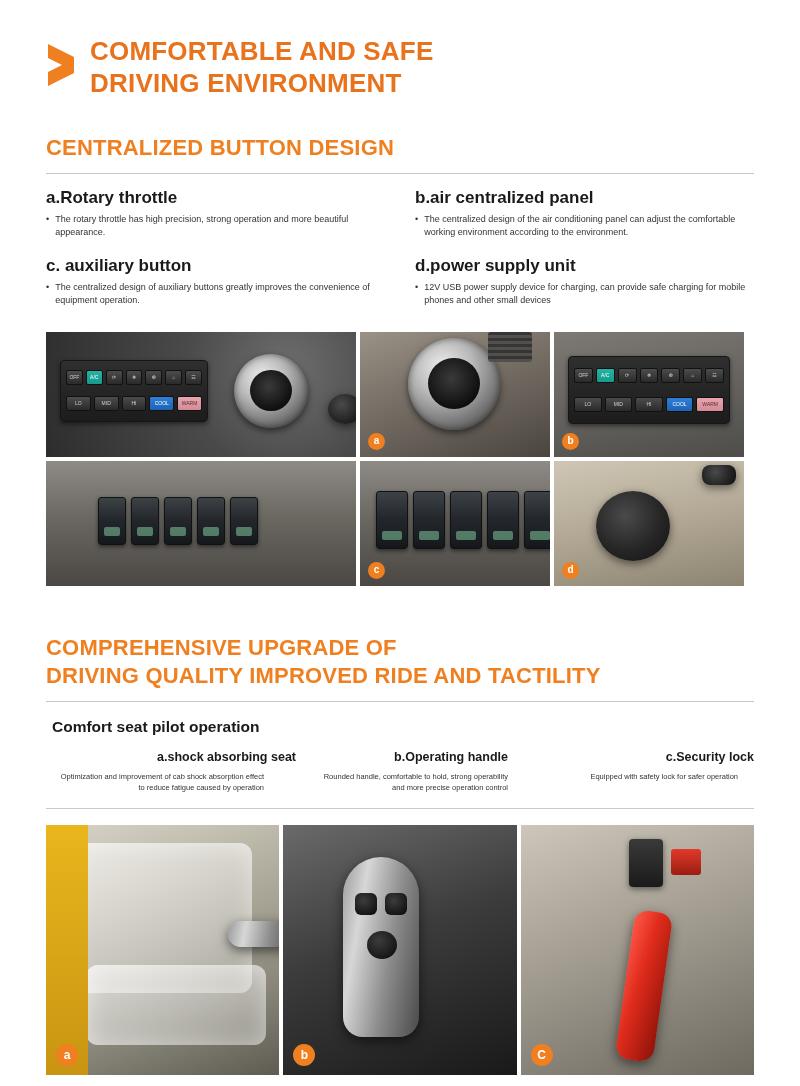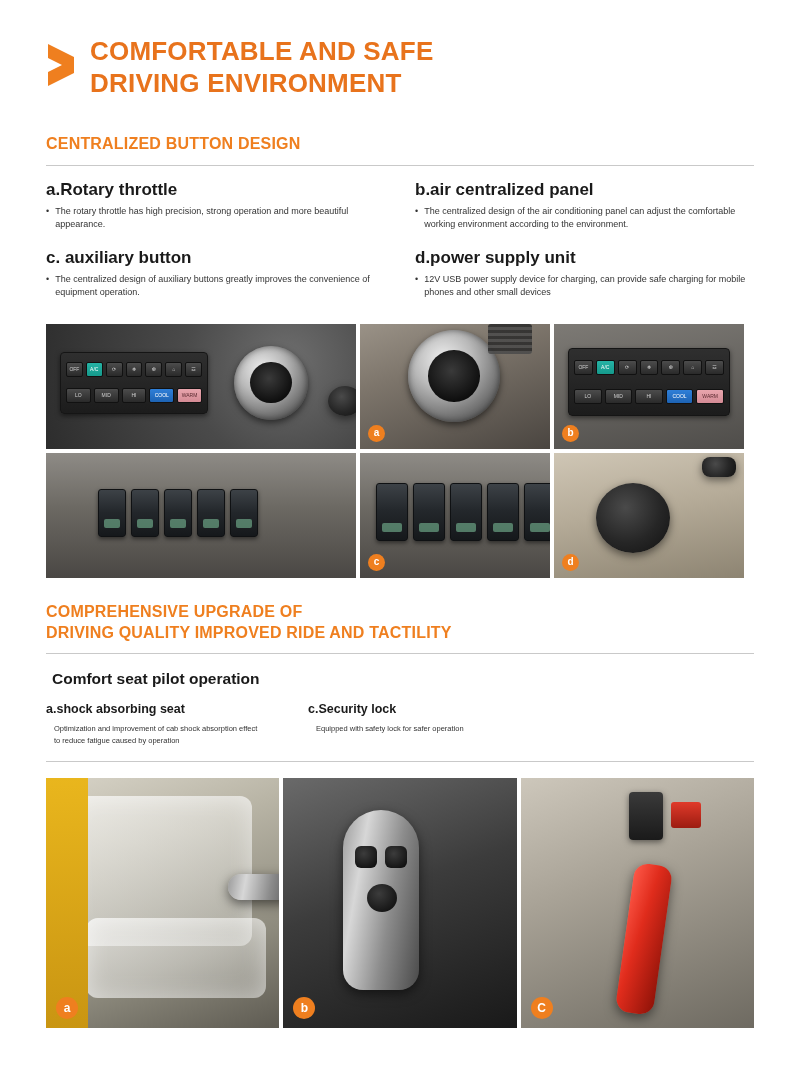--- a/index.html
+++ b/index.html
@@ -40,21 +40,21 @@
     font-weight: bold;
     color: #e8731c;
     line-height: 1.23;
     letter-spacing: 0.2px;
     text-transform: uppercase;
   }
 
   
   .section-heading {
     color: #ef7f1f;
-    font-size: 16px;
+    font-size: 22px;
     font-weight: bold;
     letter-spacing: 0.2px;
     text-transform: uppercase;
     line-height: 1.3;
   }
   .sec1-heading { margin-top: 34px; }
   .rule {
     border-bottom: 1px solid #c9c9c9;
     margin-top: 10px;
   }
@@ -119,33 +119,34 @@
   }
   .badge.big {
     width: 22px;
     height: 22px;
     font-size: 12px;
     left: 10px;
     bottom: 9px;
   }
 
   
-  .sec2-heading { margin-top: 24px; }
+  .sec2-heading { margin-top: 48px; }
   .sub-heading {
     font-size: 15.5px;
     font-weight: bold;
     color: #1a1a1a;
     margin-top: 16px;
     margin-left: 6px;
   }
   .features2 {
     display: grid;
     grid-template-columns: 250px 200px 1fr;
     column-gap: 12px;
     margin-top: 14px;
+    text-align: right;
   }
   .feat2-title {
     font-size: 12.5px;
     font-weight: bold;
     color: #1a1a1a;
     margin-bottom: 7px;
   }
   .feat2-body {
     font-size: 7.5px;
     line-height: 1.55;
@@ -459,20 +460,24 @@
   <div class="rule"></div>
 
   <div class="sub-heading">Comfort seat pilot operation</div>
 
   <div class="features2">
     <div>
       <div class="feat2-title">a.shock absorbing seat</div>
       <div class="feat2-body">Optimization and improvement of cab shock absorption effect to reduce fatigue caused by operation</div>
     </div>
     <div>
+      <div class="feat2-title">b.Operating handle</div>
+      <div class="feat2-body">Rounded handle, comfortable to hold, strong operability and more precise operation control</div>
+    </div>
+    <div>
       <div class="feat2-title">c.Security lock</div>
       <div class="feat2-body">Equipped with safety lock for safer operation</div>
     </div>
   </div>
 
   <div class="rule rule2"></div>
 
   <div class="photo-grid-2">
     <div class="photo bg-seat">
       <div class="ph-inner">

